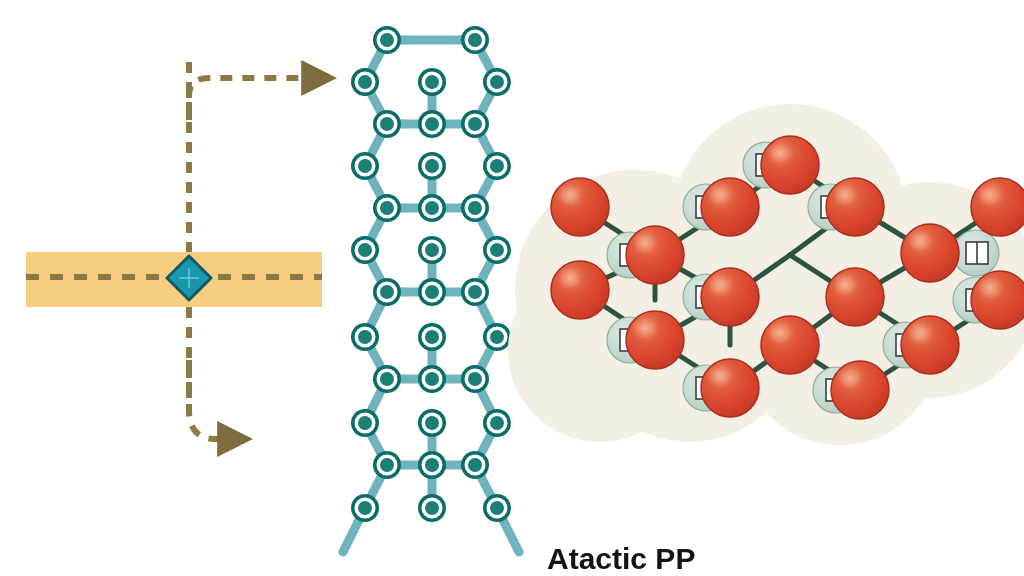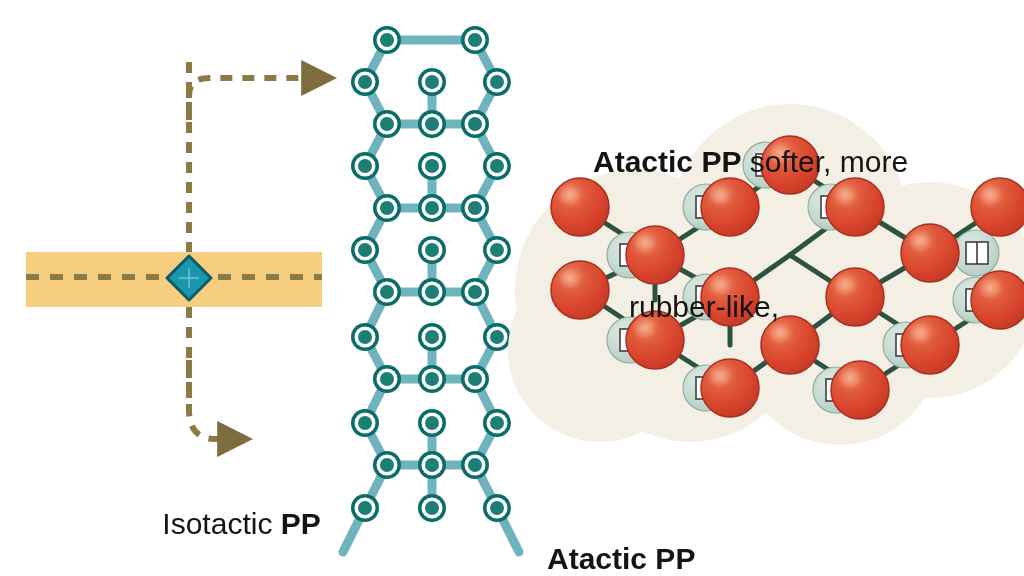--- a/index.html
+++ b/index.html
@@ -387,29 +387,20 @@
           <ellipse cx="850" cy="378" rx="12" ry="11" fill="url(#gradCarbonSpec)"></ellipse>
         </g>
         <g>
           <circle cx="930" cy="345" r="29" fill="url(#gradCarbon)" stroke="#a8301f" stroke-width="1.5"></circle>
           <ellipse cx="920" cy="333" rx="12" ry="11" fill="url(#gradCarbonSpec)"></ellipse>
         </g>
       </g>
     </g>
   </svg>
 
-  <div class="label" id="caption-atactic">
-    <span class="line1">
-      <span class="strong">Atactic PP</span><span class="light"> softer, more</span>
-    </span>
-    <span class="line2 light">rubber-like,</span>
-  </div>
 
   <div class="label" id="caption-tactic">
     <span class="line1">Atactic PP</span>
     
   </div>
 
-  <div class="label" id="caption-isotactic">
-    <span class="light">Isotactic </span><span class="strong">PP</span>
-  </div>
 
 </div>
 
 </body></html>

